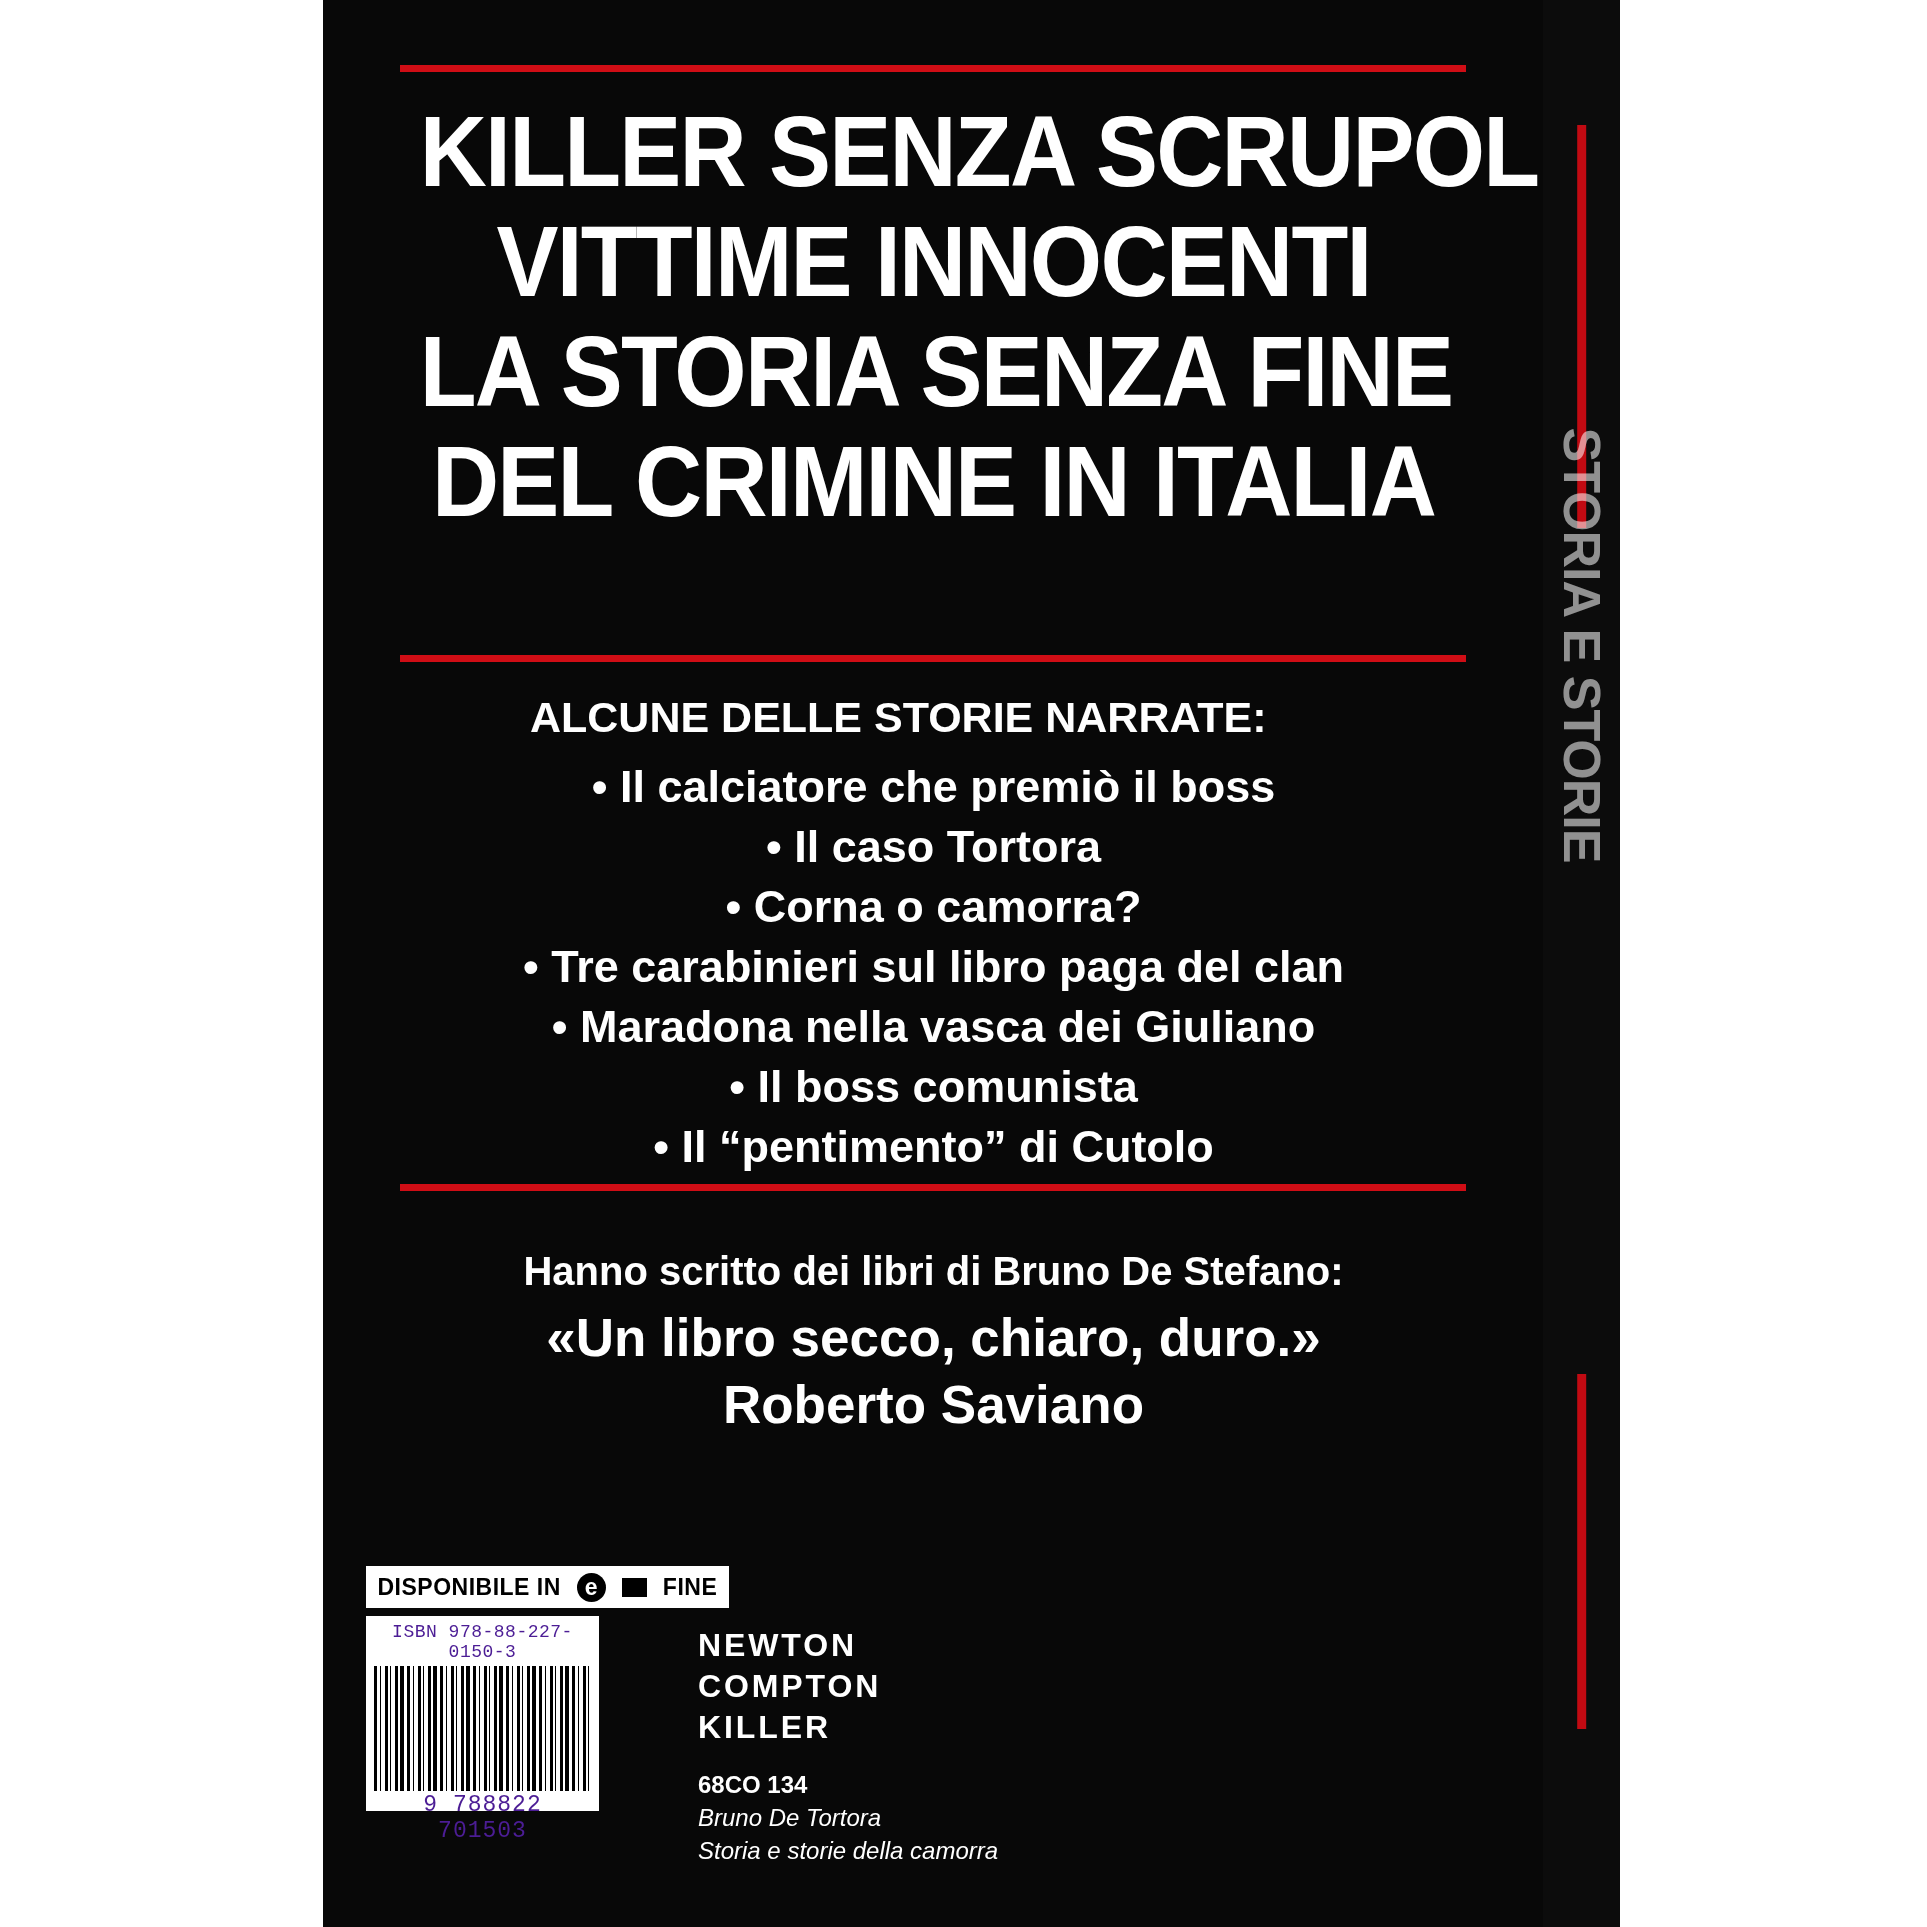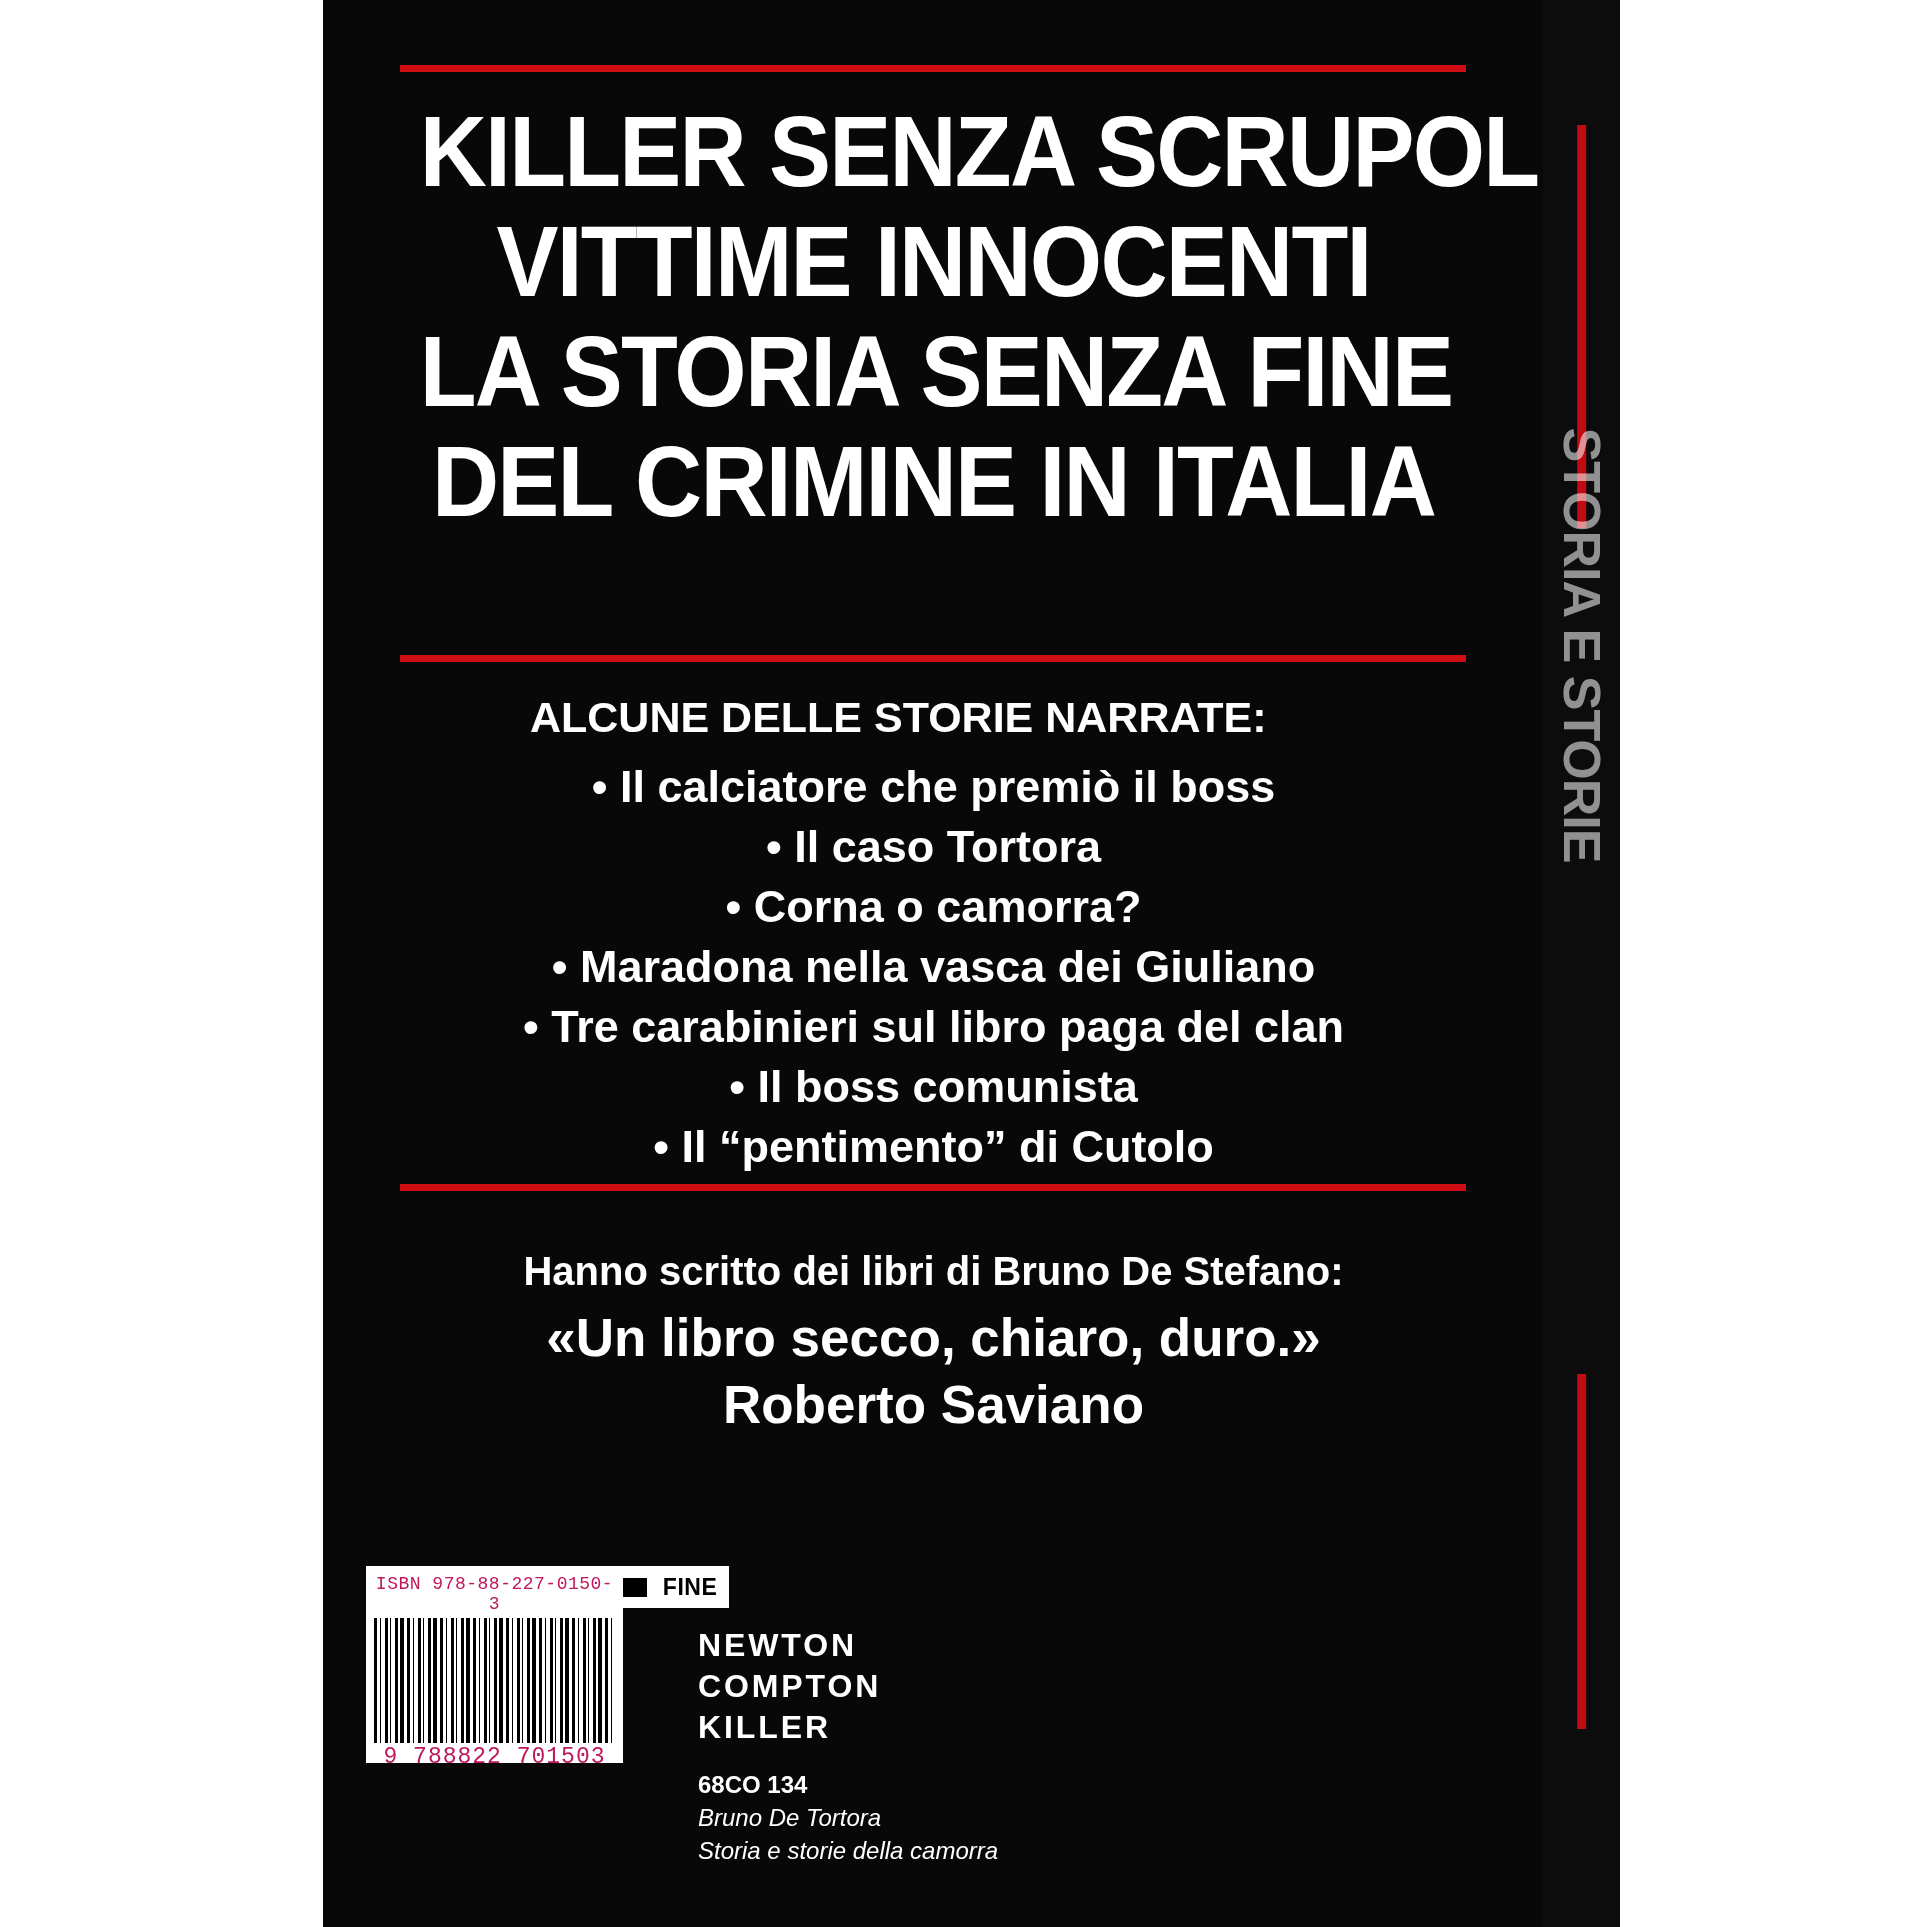--- a/index.html
+++ b/index.html
@@ -175,25 +175,25 @@
     display: inline-block;
     background: #000000;
     width: 25px;
     height: 19px;
   }
 
   
   .barcode-box {
     position: absolute;
     left: 43px;
-    top: 1568px;
-    width: 257px;
+    top: 1616px;
+    width: 233px;
     height: 195px;
     background: #ffffff;
-    color: #be185d;
+    color: #4c1d95;
     padding: 5.8px 7.7px;
     box-sizing: border-box;
   }
   .barcode-isbn {
     font-family: "Liberation Mono", monospace;
     font-size: 18px;
     letter-spacing: 0.5px;
     text-align: center;
     margin-bottom: 3.8px;
   }
@@ -257,22 +257,22 @@
       <div>DEL CRIMINE IN ITALIA</div>
     </div>
 
     <div class="rule r2"></div>
 
     <div class="stories">
       <div class="stories-title">ALCUNE DELLE STORIE NARRATE:</div>
       <div class="story-item">• Il calciatore che premiò il boss</div>
       <div class="story-item">• Il caso Tortora</div>
       <div class="story-item">• Corna o camorra?</div>
+      <div class="story-item">• Tre carabinieri sul libro paga del clan</div>
       <div class="story-item">• Maradona nella vasca dei Giuliano</div>
-      <div class="story-item">• Tre carabinieri sul libro paga del clan</div>
       <div class="story-item">• Il boss comunista</div>
       <div class="story-item">• Il “pentimento” di Cutolo</div>
     </div>
 
     <div class="rule r3"></div>
 
     <div class="quote-block">
       <div class="quote-intro">Hanno scritto dei libri di Bruno De Stefano:</div>
       <div class="quote-text">«Un libro secco, chiaro, duro.»</div>
       <div class="quote-author">Roberto Saviano</div>

